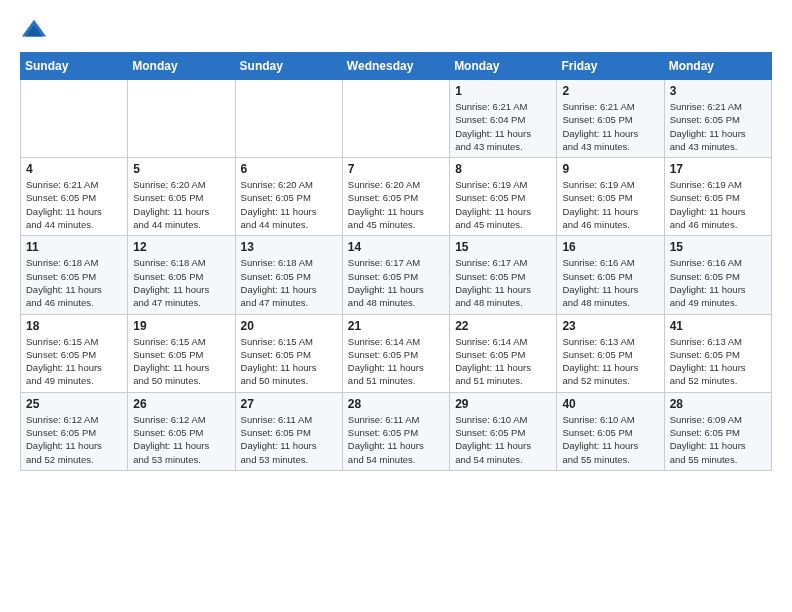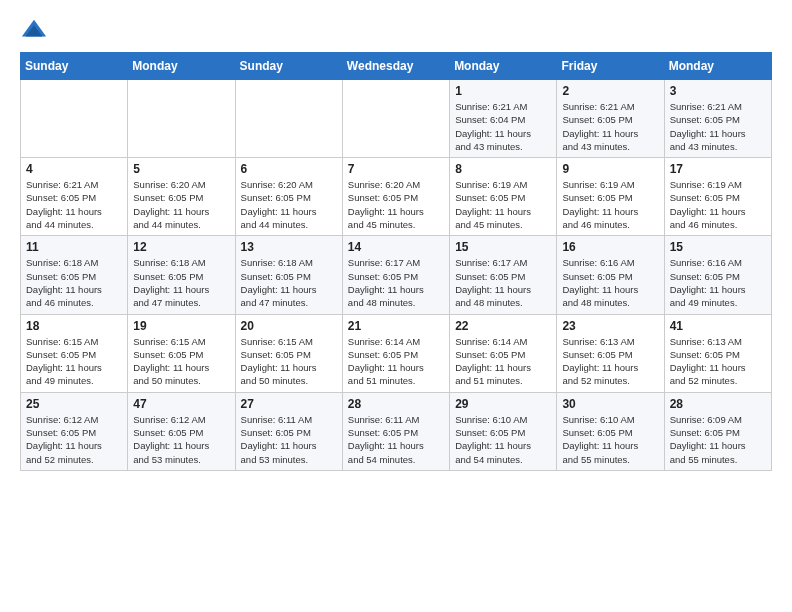--- a/index.html
+++ b/index.html
@@ -315,21 +315,21 @@
       </tr>
       <tr class="row-5">
         <td>
           <span class="day-number">25</span>
           <div class="day-info" style="white-space: pre-line;">Sunrise: 6:12 AM
 Sunset: 6:05 PM
 Daylight: 11 hours
 and 52 minutes.</div>
         </td>
         <td>
-          <span class="day-number">47</span>
+          <span class="day-number">26</span>
           <div class="day-info" style="white-space: pre-line;">Sunrise: 6:12 AM
 Sunset: 6:05 PM
 Daylight: 11 hours
 and 53 minutes.</div>
         </td>
         <td>
           <span class="day-number">27</span>
           <div class="day-info" style="white-space: pre-line;">Sunrise: 6:11 AM
 Sunset: 6:05 PM
 Daylight: 11 hours
@@ -343,21 +343,21 @@
 and 54 minutes.</div>
         </td>
         <td>
           <span class="day-number">29</span>
           <div class="day-info" style="white-space: pre-line;">Sunrise: 6:10 AM
 Sunset: 6:05 PM
 Daylight: 11 hours
 and 54 minutes.</div>
         </td>
         <td>
-          <span class="day-number">30</span>
+          <span class="day-number">40</span>
           <div class="day-info" style="white-space: pre-line;">Sunrise: 6:10 AM
 Sunset: 6:05 PM
 Daylight: 11 hours
 and 55 minutes.</div>
         </td>
         <td>
           <span class="day-number">28</span>
           <div class="day-info" style="white-space: pre-line;">Sunrise: 6:09 AM
 Sunset: 6:05 PM
 Daylight: 11 hours

